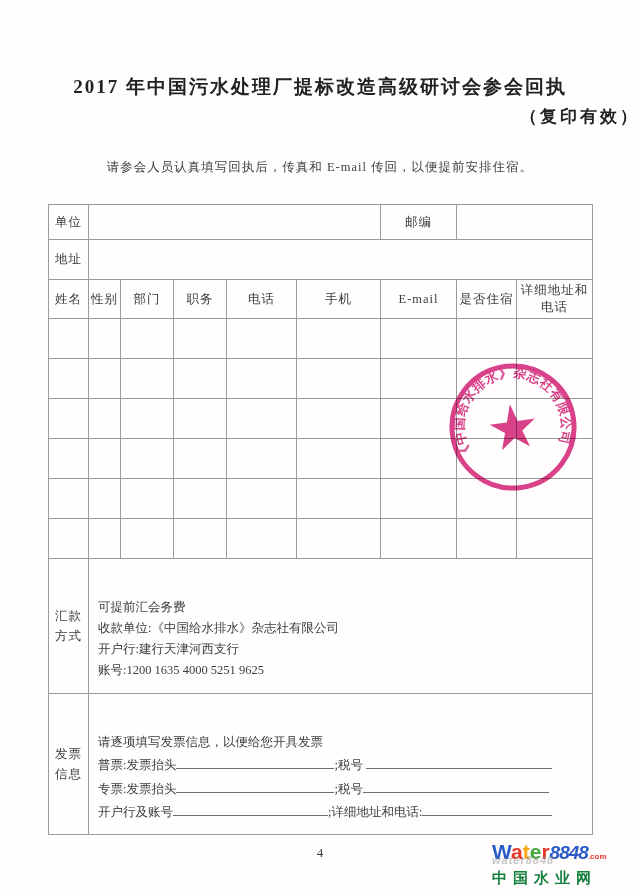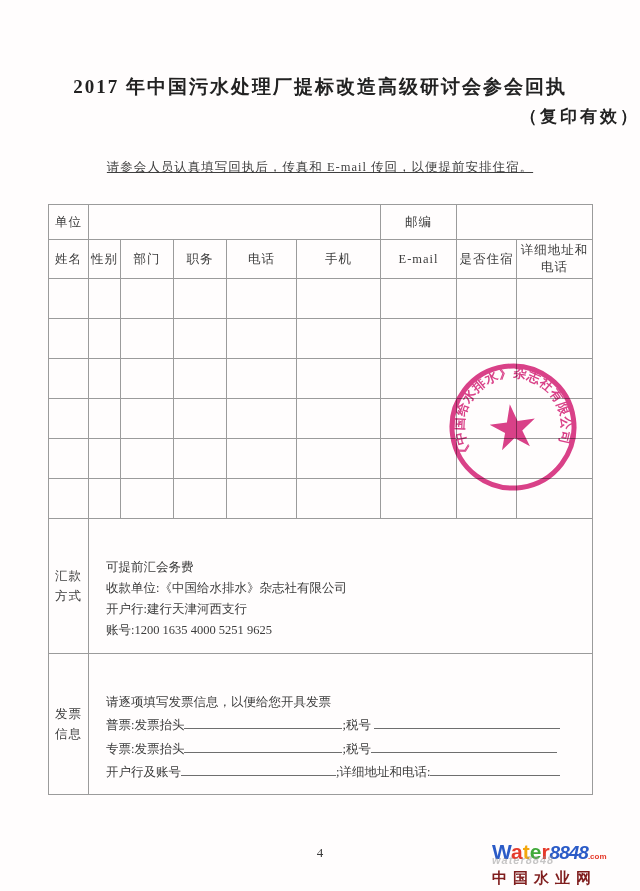--- a/index.html
+++ b/index.html
@@ -16,21 +16,21 @@
     text-align:center; font-size:19px; font-weight:bold; color:#222;
     letter-spacing:2px;
   }
   .title2 {
     position:absolute; top:105px; left:0; right:0;
     text-align:right; font-size:17px; font-weight:bold; color:#222;
     letter-spacing:3px;
   }
   .intro1 {
     position:absolute; top:159px; left:0; right:0;
-    text-align:center; font-size:12.5px; color:#3f3f3f; letter-spacing:1px;text-decoration:underline;
+    text-align:center; font-size:12.5px; color:#3f3f3f; letter-spacing:1px;
   }
   .intro2 {
     position:absolute; top:181px; left:0; right:0;
     text-align:center; font-size:12.5px; color:#3f3f3f;
   }
 
   table.form {
     position:absolute; left:48px; top:204px; width:544px;
     border-collapse:collapse; table-layout:fixed;
   }
@@ -40,21 +40,21 @@
   }
   td.lbl { text-align:center; letter-spacing:1px;margin-top:20px; }
   tr.r1 { height:35px; }
   tr.r2 { height:40px; }
   tr.hdr-row { height:39px; }
   tr.hdr-row td { text-align:center; letter-spacing:1px; }
   tr.empty-row { height:40px; }
   tr.remit-row { height:135px; }
   tr.invoice-row { height:141px; }
   td.stack div { line-height:20px; letter-spacing:1px; }
-  td.content { vertical-align:top; padding:26px 28px 0 17px; line-height:21px;margin-left:20px; }
+  td.content { vertical-align:top; padding:26px 28px 0 9px; line-height:21px;margin-left:20px; }
   td.content.inv { padding-top:27px; line-height:23.5px; }
   .u { display:inline-block; border-bottom:1px solid #6e6e6e; height:12px; vertical-align:baseline; }
   .u1 { width:158px; } .u2 { width:186px; }
   .u3 { width:155px; } .u4 { width:130px; }
 
   .stamp {
     position:absolute; left:443px; top:357px; width:140px; height:140px;
     mix-blend-mode:multiply; opacity:.92;
     transform:rotate(-8deg);
   }
@@ -103,20 +103,24 @@
         <col style="width:60px">
         <col style="width:76px">
     </colgroup>
     <tbody>
       <tr class="r1">
         <td class="lbl">单位</td>
         <td colspan="5"></td>
         <td class="lbl">邮编</td>
         <td colspan="2"></td>
       </tr>
+      <tr class="r2">
+        <td class="lbl">地址</td>
+        <td colspan="8"></td>
+      </tr>
       <tr class="hdr-row" id="attendee-header-row">
           <td>姓名</td>
           <td>性别</td>
           <td>部门</td>
           <td>职务</td>
           <td>电话</td>
           <td>手机</td>
           <td>E-mail</td>
           <td>是否住宿</td>
           <td>详细地址和电话</td>
@@ -237,16 +241,16 @@
     </svg>
   </div>
 
   <div class="pageno">4</div>
 
   <div class="logo">
     <div class="logo-row1">
       <span class="logo-water" id="logo-water"><span style="color: rgb(43, 91, 199);">W</span><span style="color: rgb(229, 58, 43);">a</span><span style="color: rgb(243, 167, 12);">t</span><span style="color: rgb(65, 169, 58);">e</span><span style="color: rgb(229, 58, 43);">r</span></span><span class="logo-8848" id="logo-8848" style="color: rgb(43, 91, 199);">8848</span><span class="logo-com" id="logo-com" style="color: rgb(229, 58, 43);">.com</span>
     </div>
     <div class="logo-echo">water8848</div>
-    <div class="logo-row2" id="logo-sub" style="color: #7f1d1d;">中国水业网</div>
+    <div class="logo-row2" id="logo-sub" style="color: #15803d;">中国水业网</div>
   </div>
 
 </div>
 
 </body></html>

